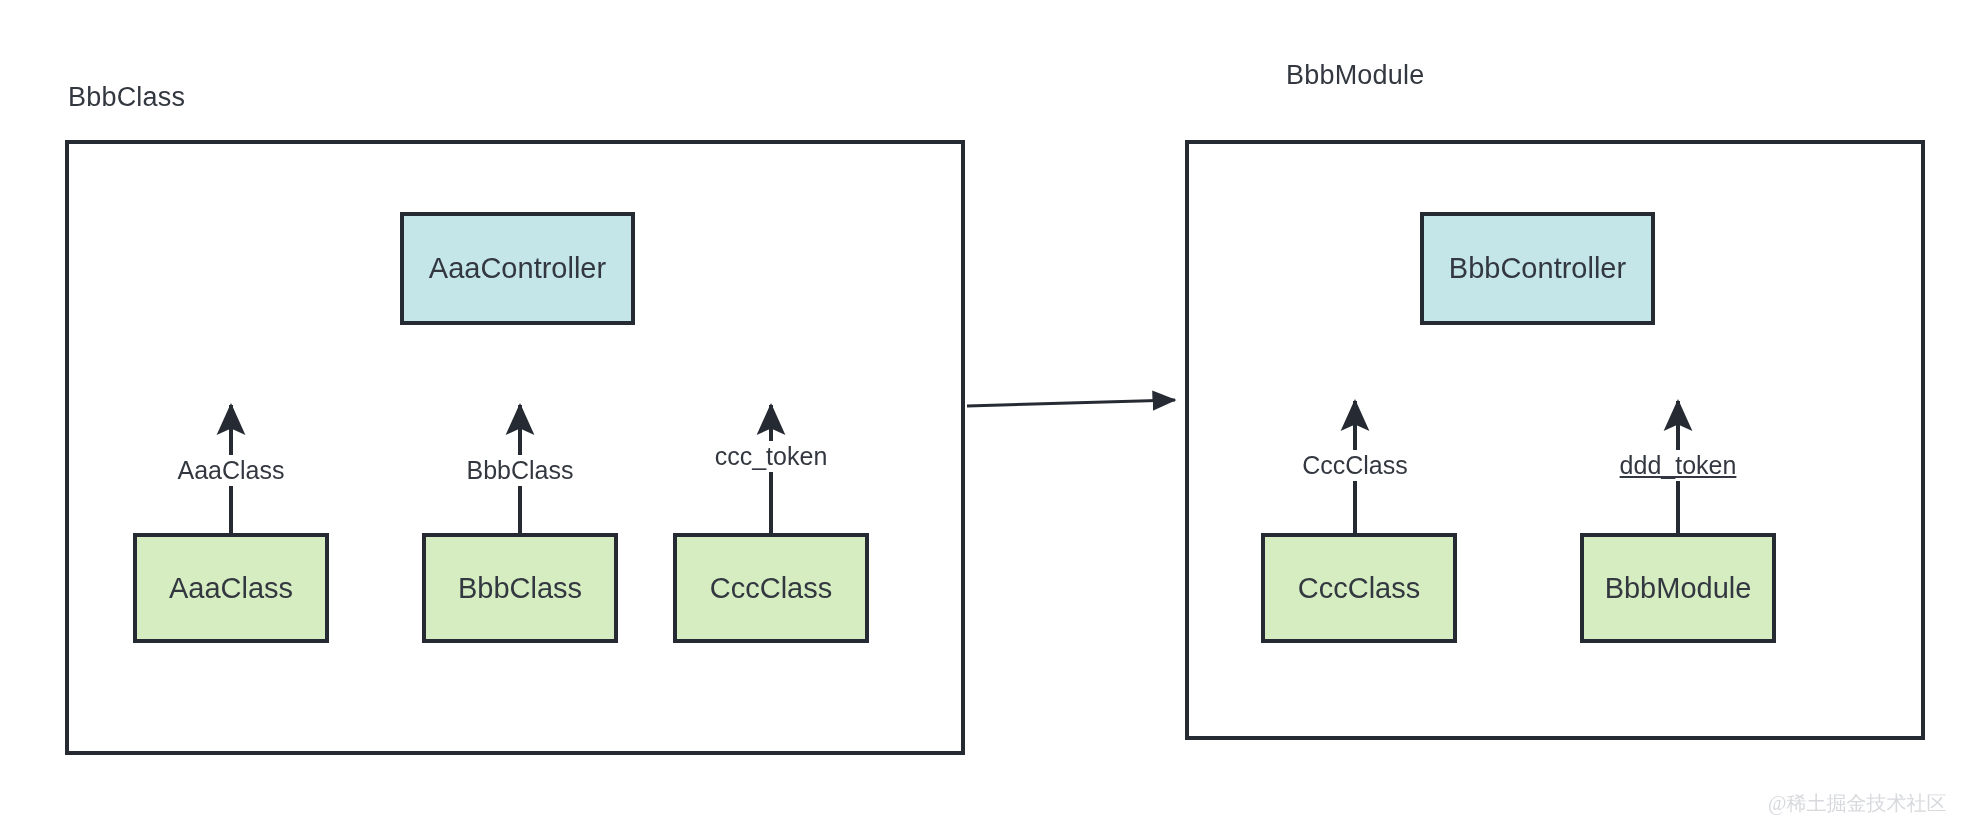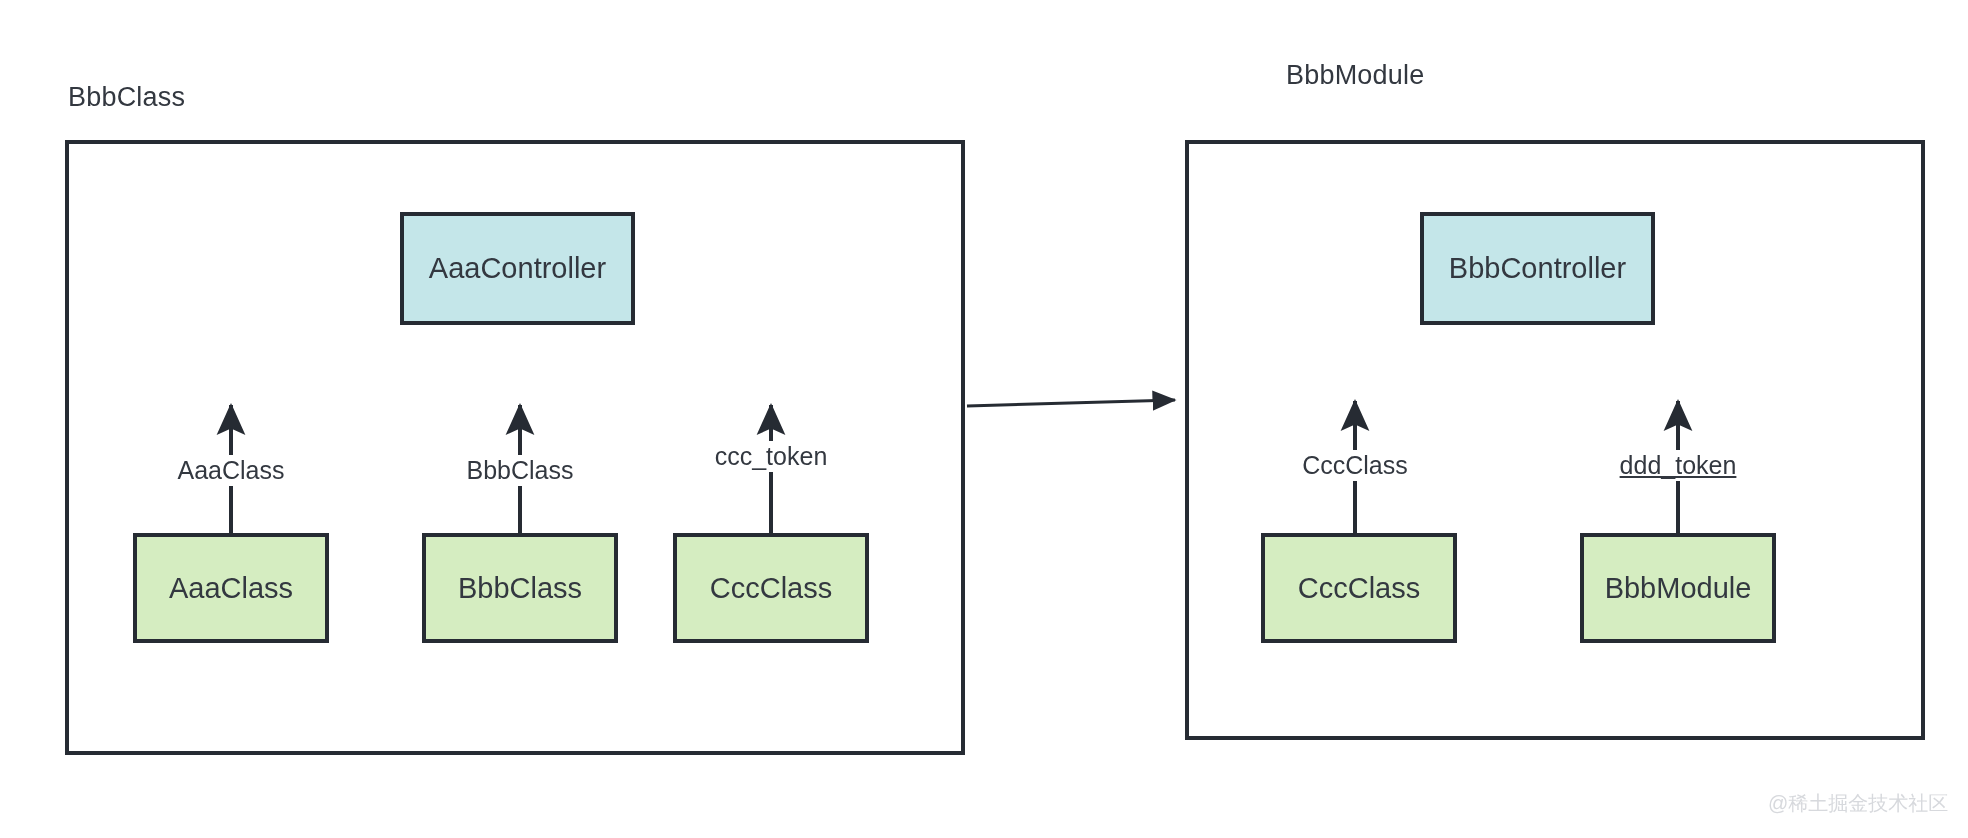--- a/index.html
+++ b/index.html
@@ -65,21 +65,21 @@
     padding: 1px 6px;
     white-space: nowrap;
     transform: translateX(-50%);
     text-align: center;
   }
   .watermark {
     position: absolute;
     font-size: 20px;
     color: #d7d9dd;
     white-space: nowrap;
-    font-family: Liberation Sans, sans-serif;
+    font-family: Liberation Serif, serif;
   }
 </style>
 </head>
 <body>
 
 <div id="canvas">
 
   <svg class="edge-svg" viewBox="0 0 1968 838" xmlns="http://www.w3.org/2000/svg">
     <defs>
       <marker id="arrowhead" markerWidth="9" markerHeight="9" refX="7.5" refY="4" orient="auto" markerUnits="strokeWidth">

